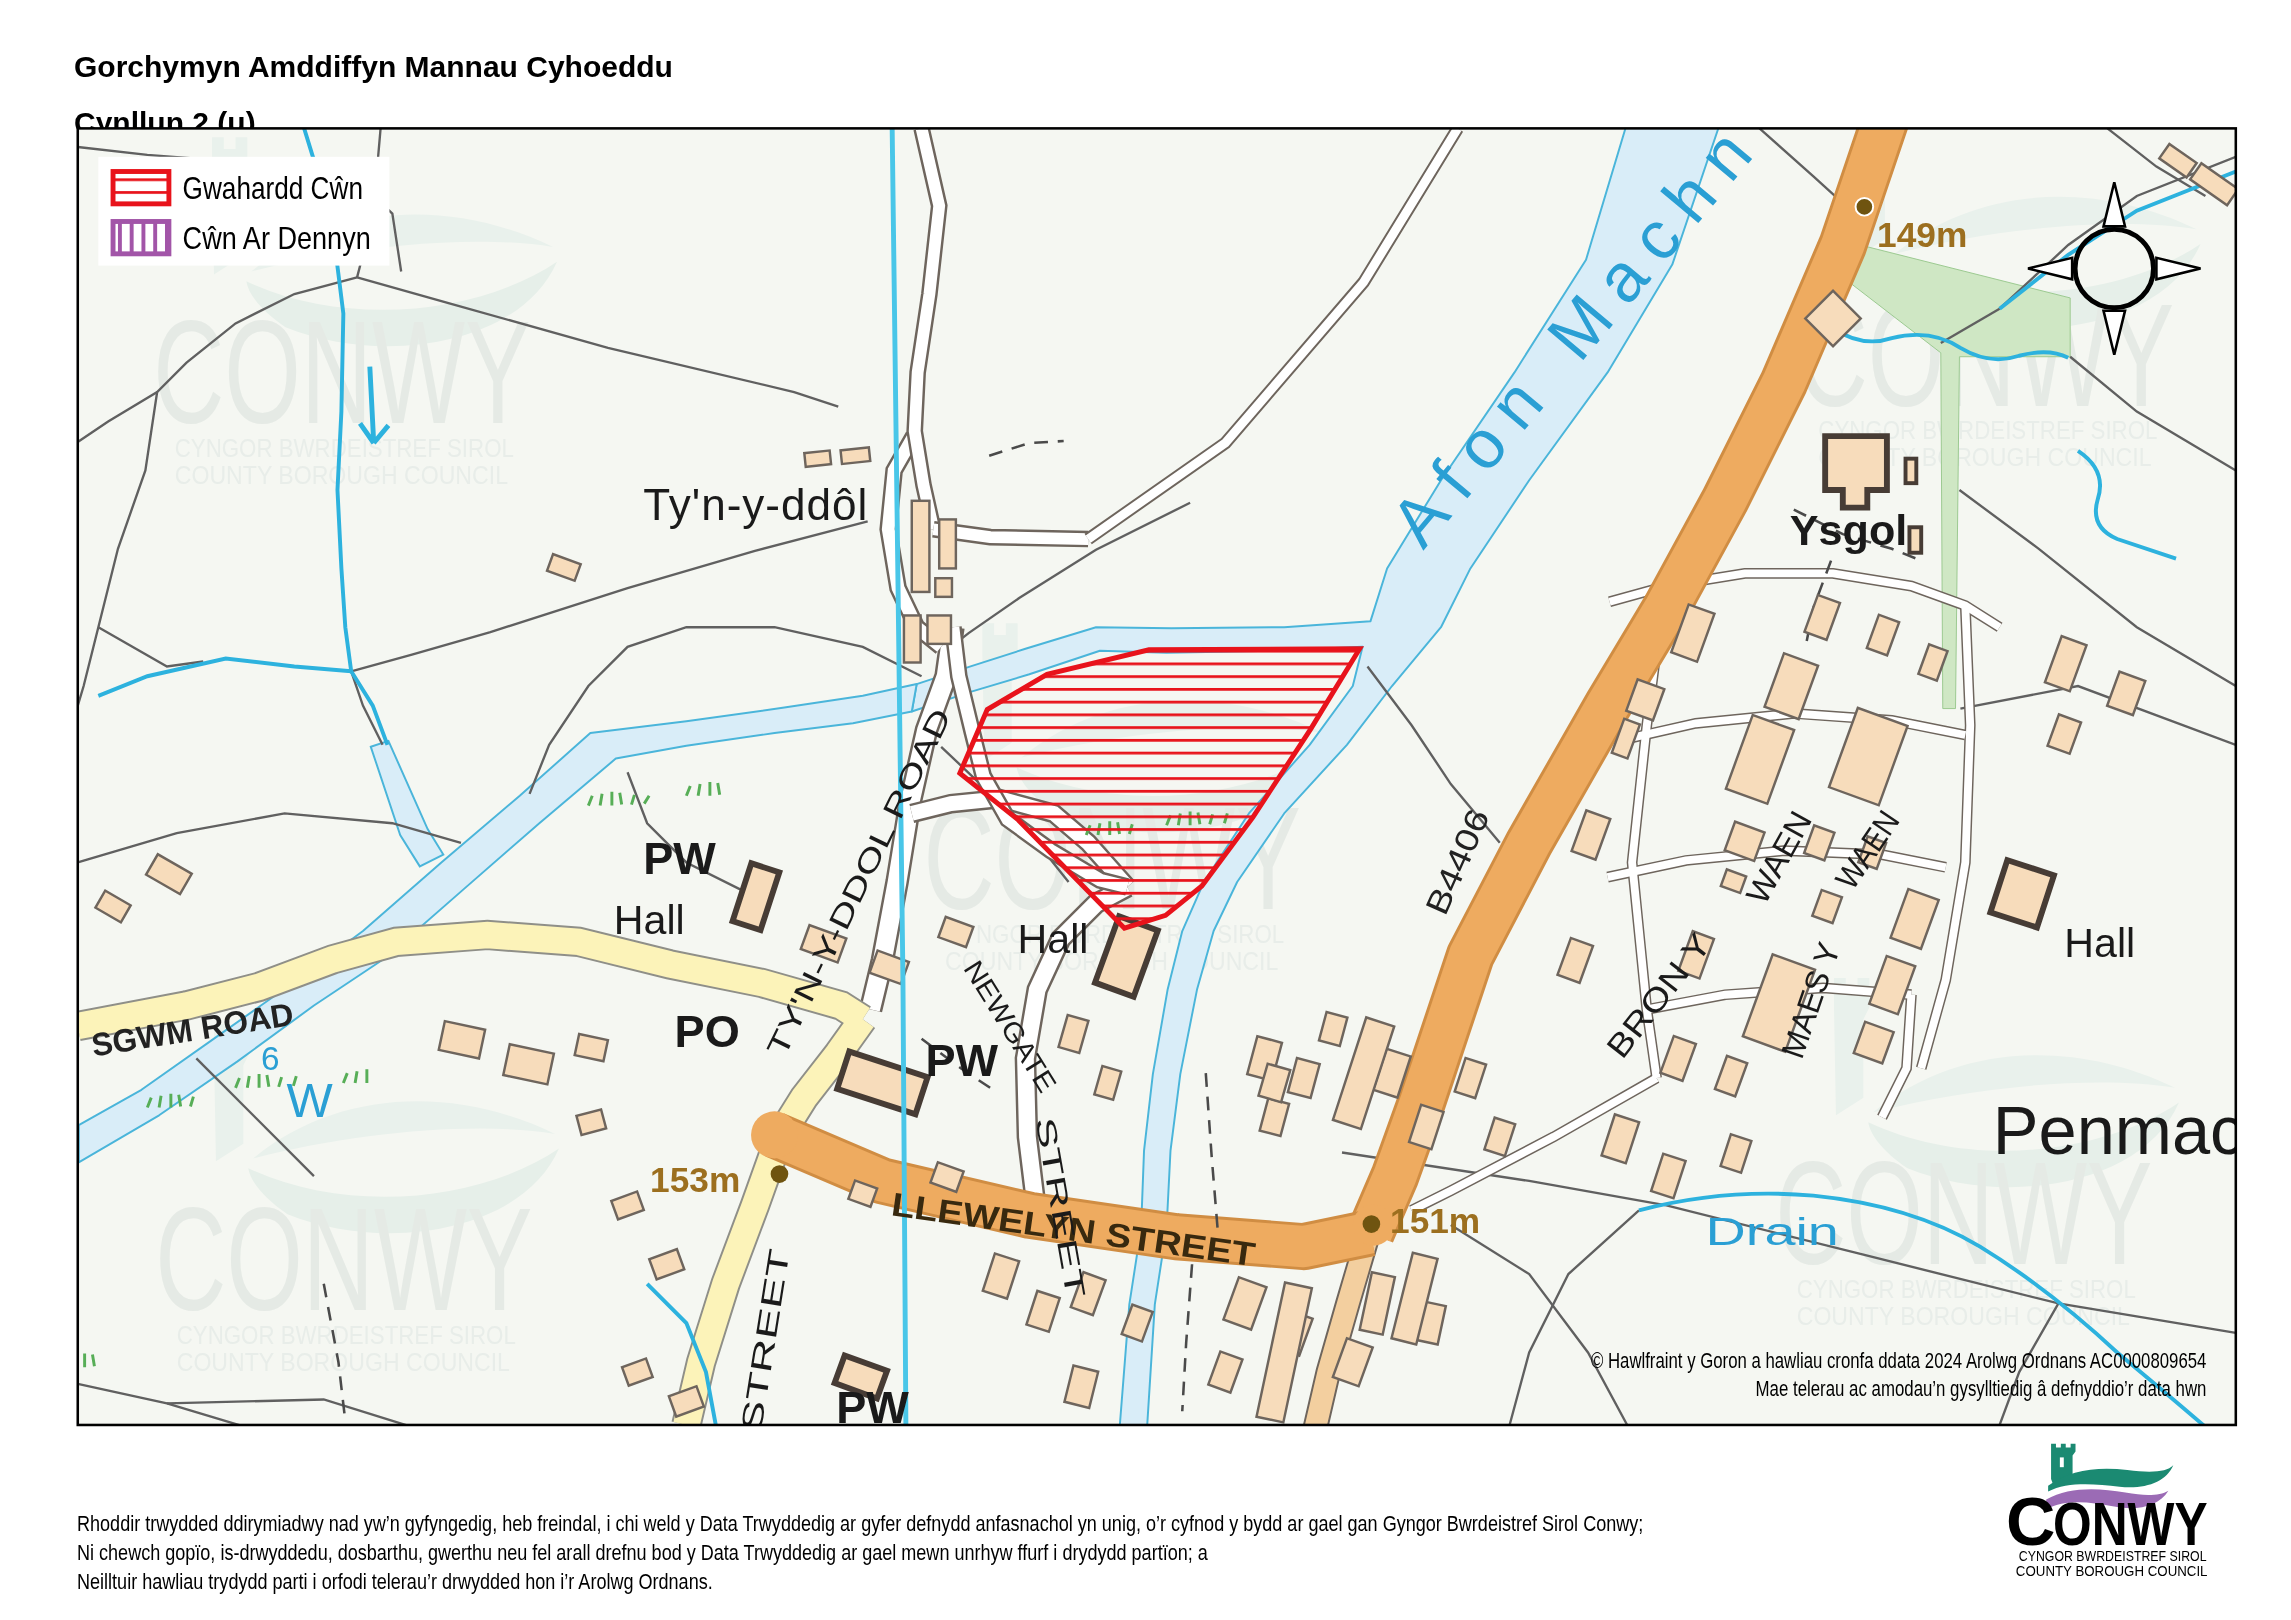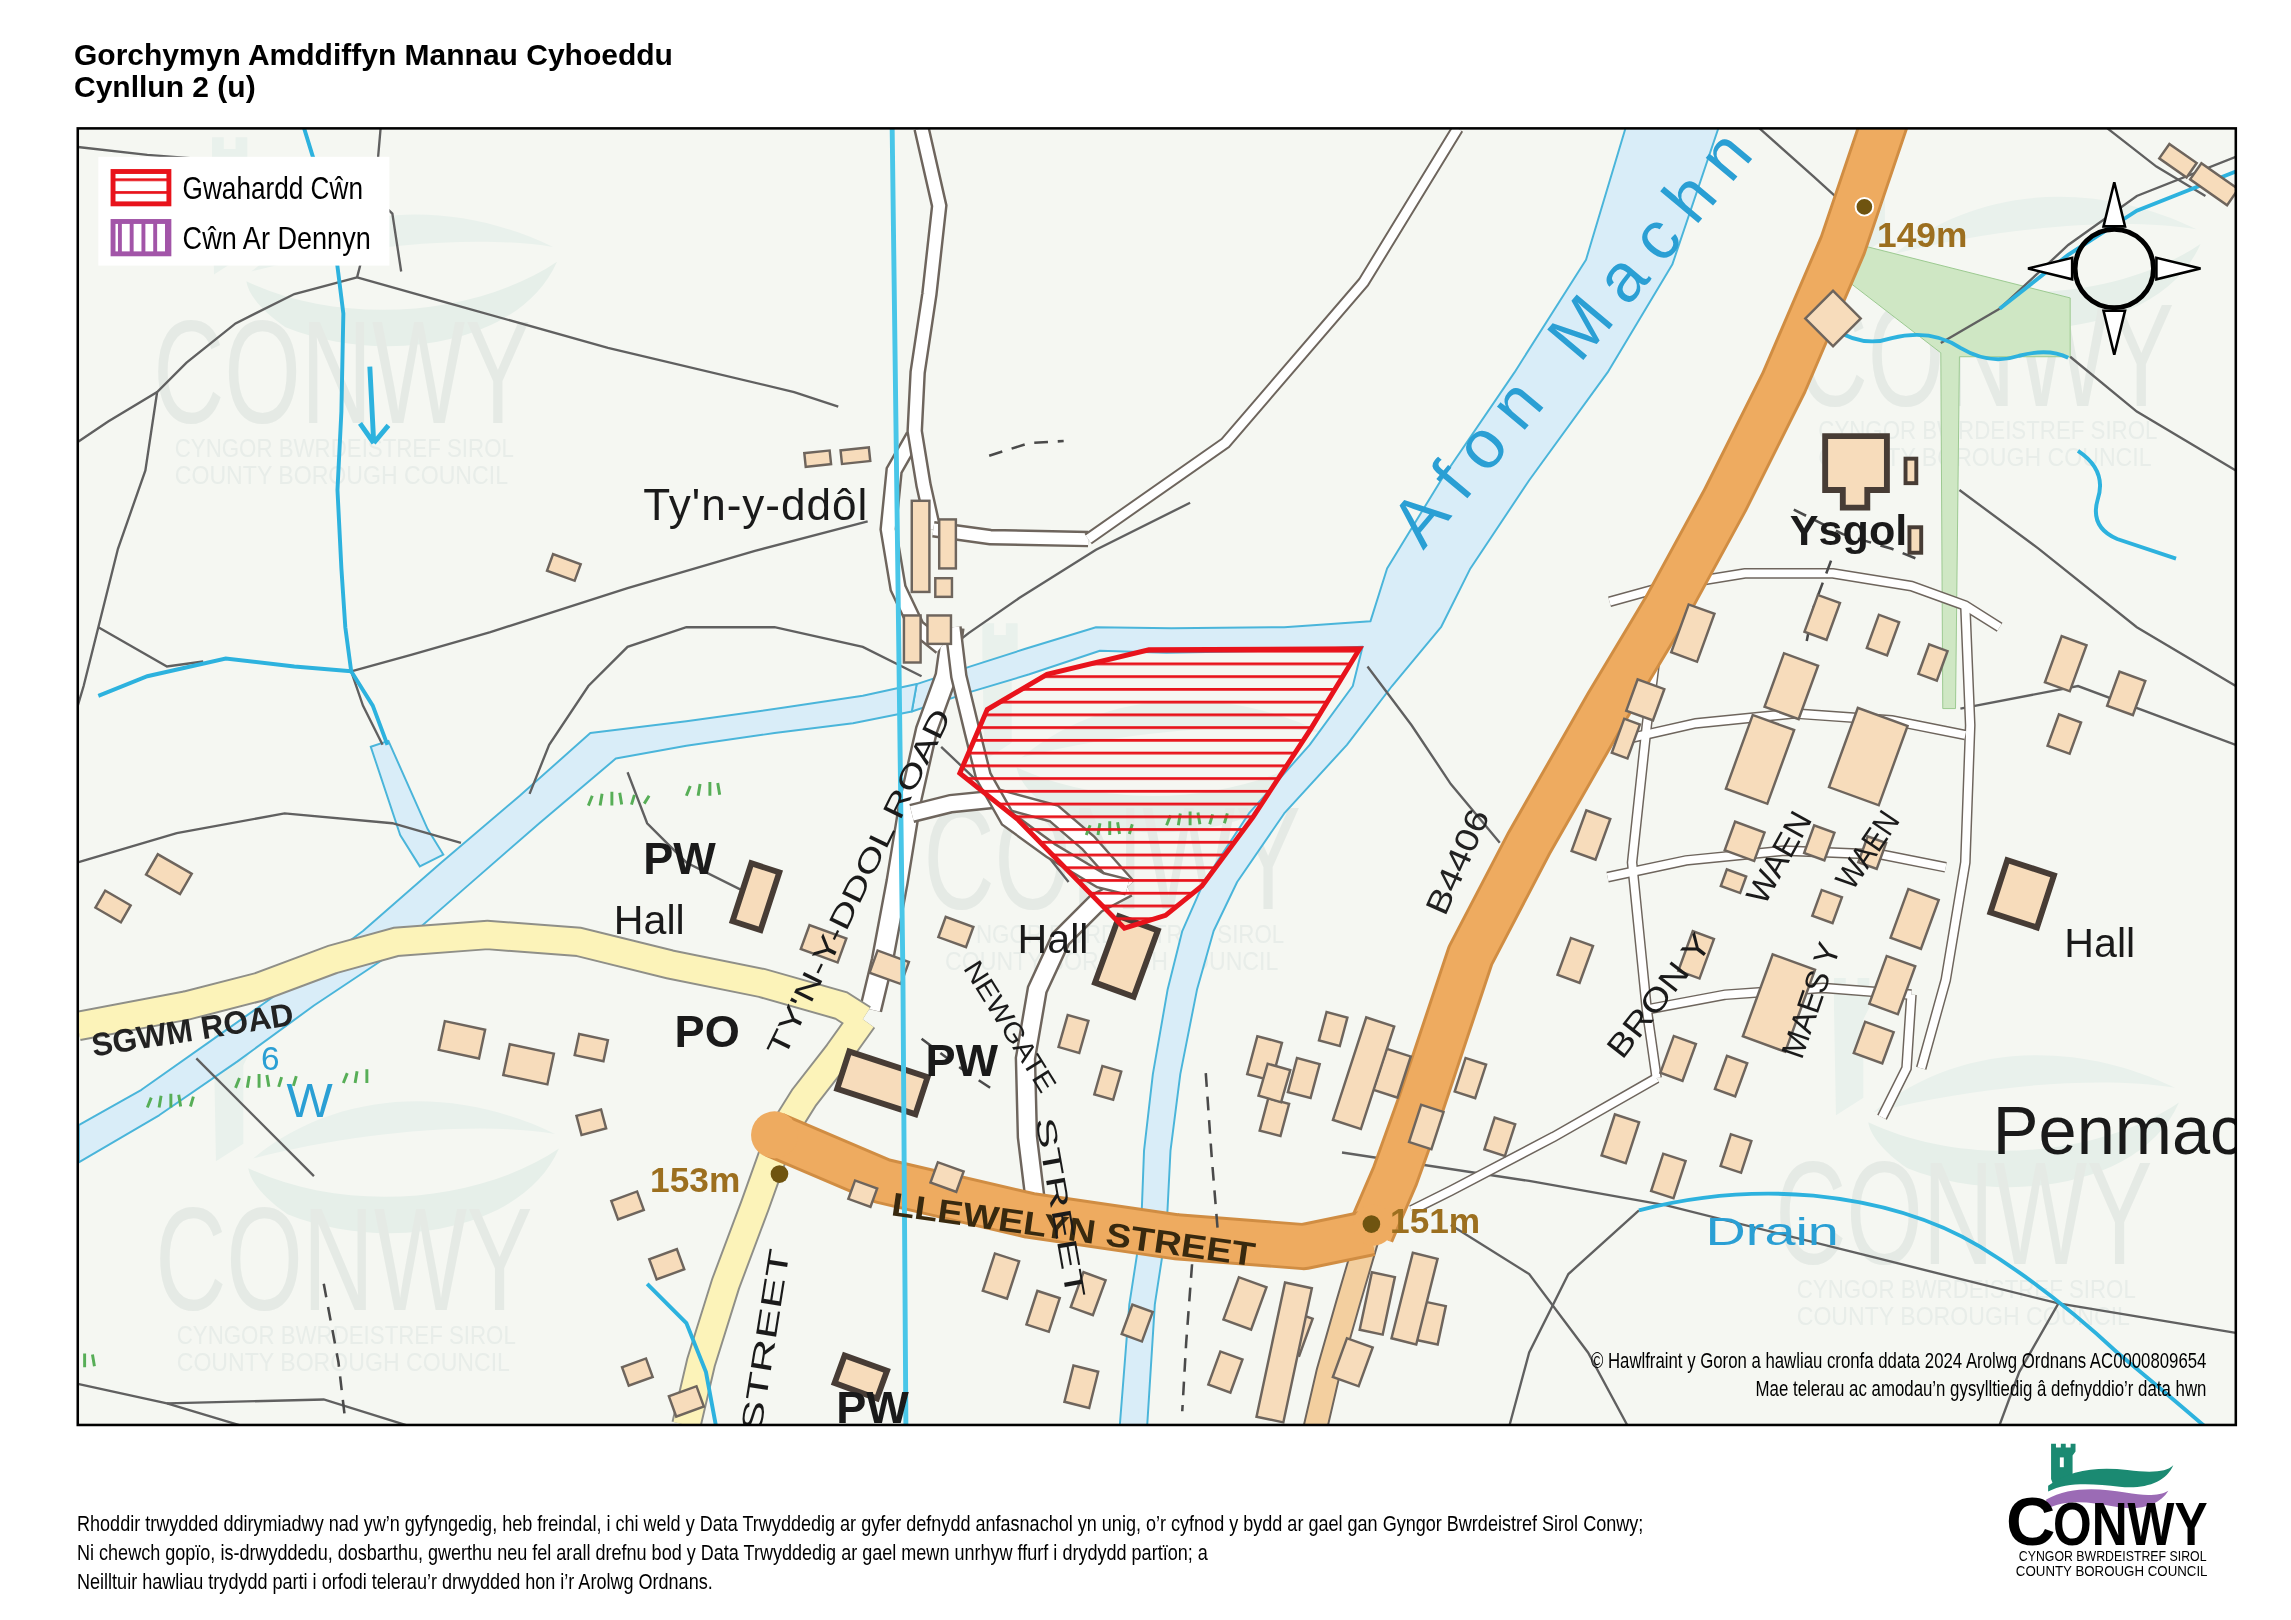--- a/index.html
+++ b/index.html
@@ -2,21 +2,21 @@
 <html><head>
 <meta charset="utf-8">
 <style>
   html,body{margin:0;padding:0;background:#ffffff;width:2292px;height:1620px;overflow:hidden;}
   *{font-family:"Liberation Sans", sans-serif;}
   .abs{position:absolute;}
 </style>
 </head>
 <body>
 
-<div class="abs" style="left:74px;top:39px;font-size:30px;font-weight:bold;color:#000;line-height:32px;">Gorchymyn Amddiffyn Mannau Cyhoeddu<br>Cynllun 2 (u)</div>
+<div class="abs" style="left:74px;top:39px;font-size:30px;font-weight:bold;color:#000;line-height:56px;">Gorchymyn Amddiffyn Mannau Cyhoeddu<br>Cynllun 2 (u)</div>
 
 <svg class="abs" style="left:0;top:0" width="2292" height="1620" viewBox="0 0 2338 1653">
 <defs>
 <clipPath id="mapclip">
         <rect x="79" y="131" width="2202" height="1323"></rect>
       </clipPath>
 <pattern id="redhatch" width="13" height="13" patternUnits="userSpaceOnUse">
   <rect y="0" width="13" height="2.8" fill="#e8131b"></rect>
 </pattern>
 <pattern id="purplehatch" width="12" height="12" patternUnits="userSpaceOnUse">

